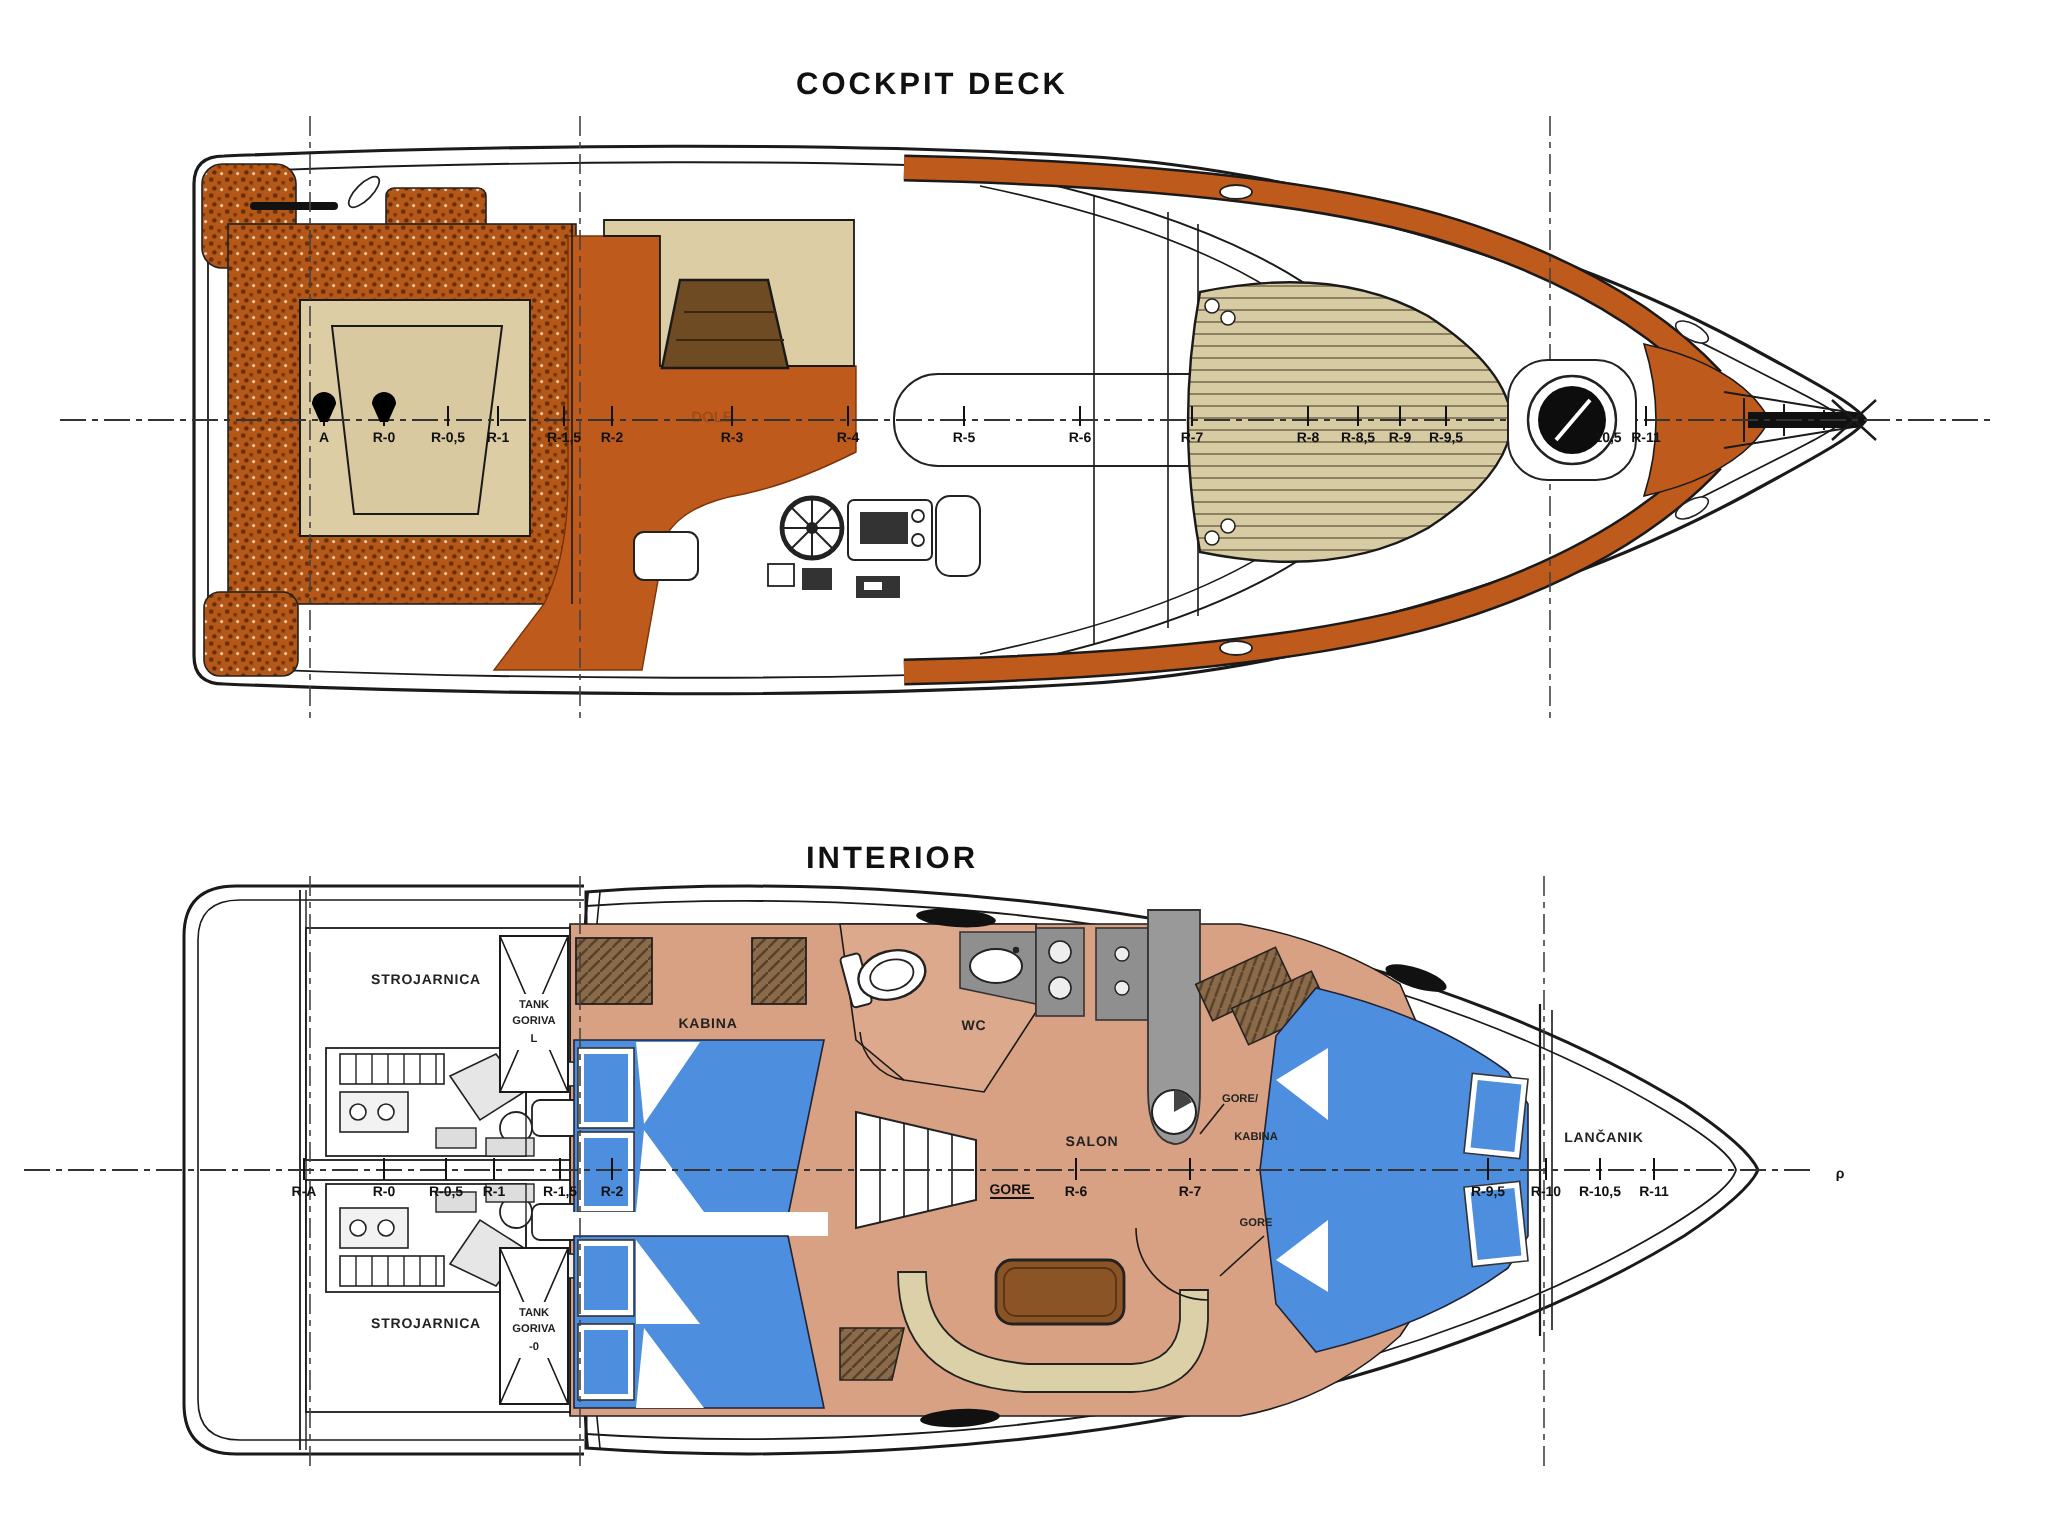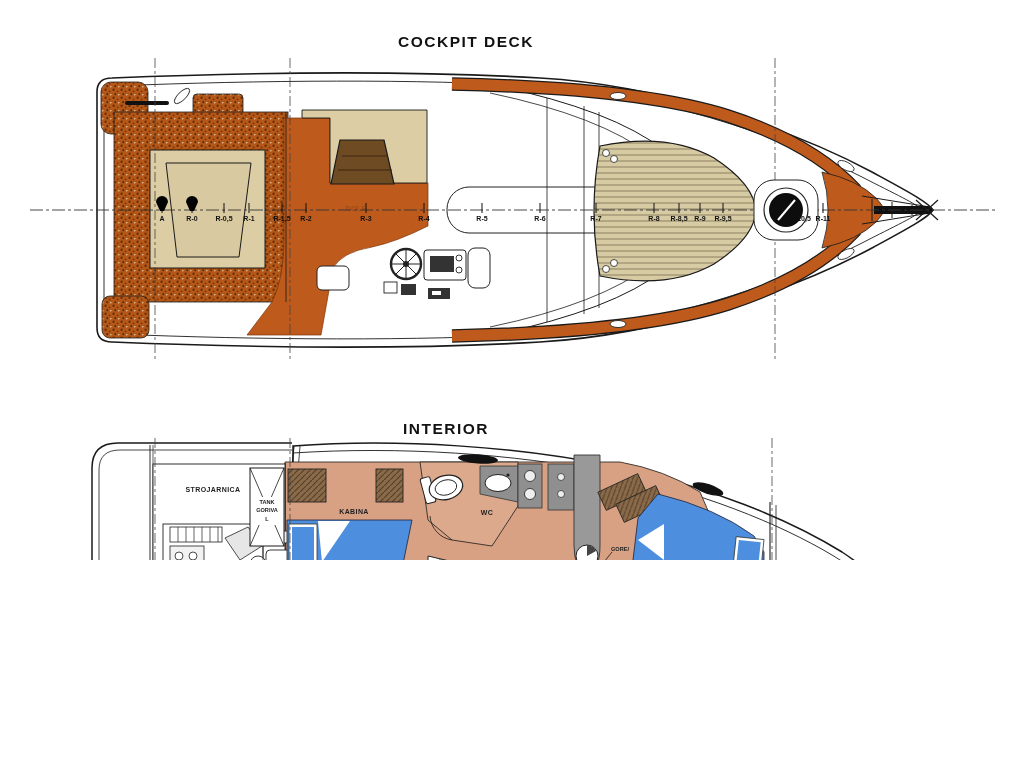--- a/index.html
+++ b/index.html
@@ -1,16 +1,16 @@
 <!DOCTYPE html>
 <html><head>
 <meta charset="utf-8">
 <style>
   html,body{margin:0;padding:0;background:#ffffff;}
-  .stage{position:relative;width:1024px;height:560px;background:#ffffff;overflow:hidden;}
+  .stage{position:relative;width:1024px;height:768px;background:#ffffff;overflow:hidden;}
   svg{display:block;}
   .t-title{font:700 15.5px "Liberation Sans",sans-serif;letter-spacing:1.5px;fill:#111;}
   .t-st{font:700 7px "Liberation Sans",sans-serif;fill:#111;}
   .t-room{font:700 7px "Liberation Sans",sans-serif;fill:#222;letter-spacing:.4px;}
   .t-sm{font:700 5.6px "Liberation Sans",sans-serif;fill:#222;}
   .t-faint{font:700 7.5px "Liberation Sans",sans-serif;fill:rgba(110,55,15,.40);}
   .ln{stroke:#1a1a1a;fill:none;}
 </style>
 </head>
 <body>

